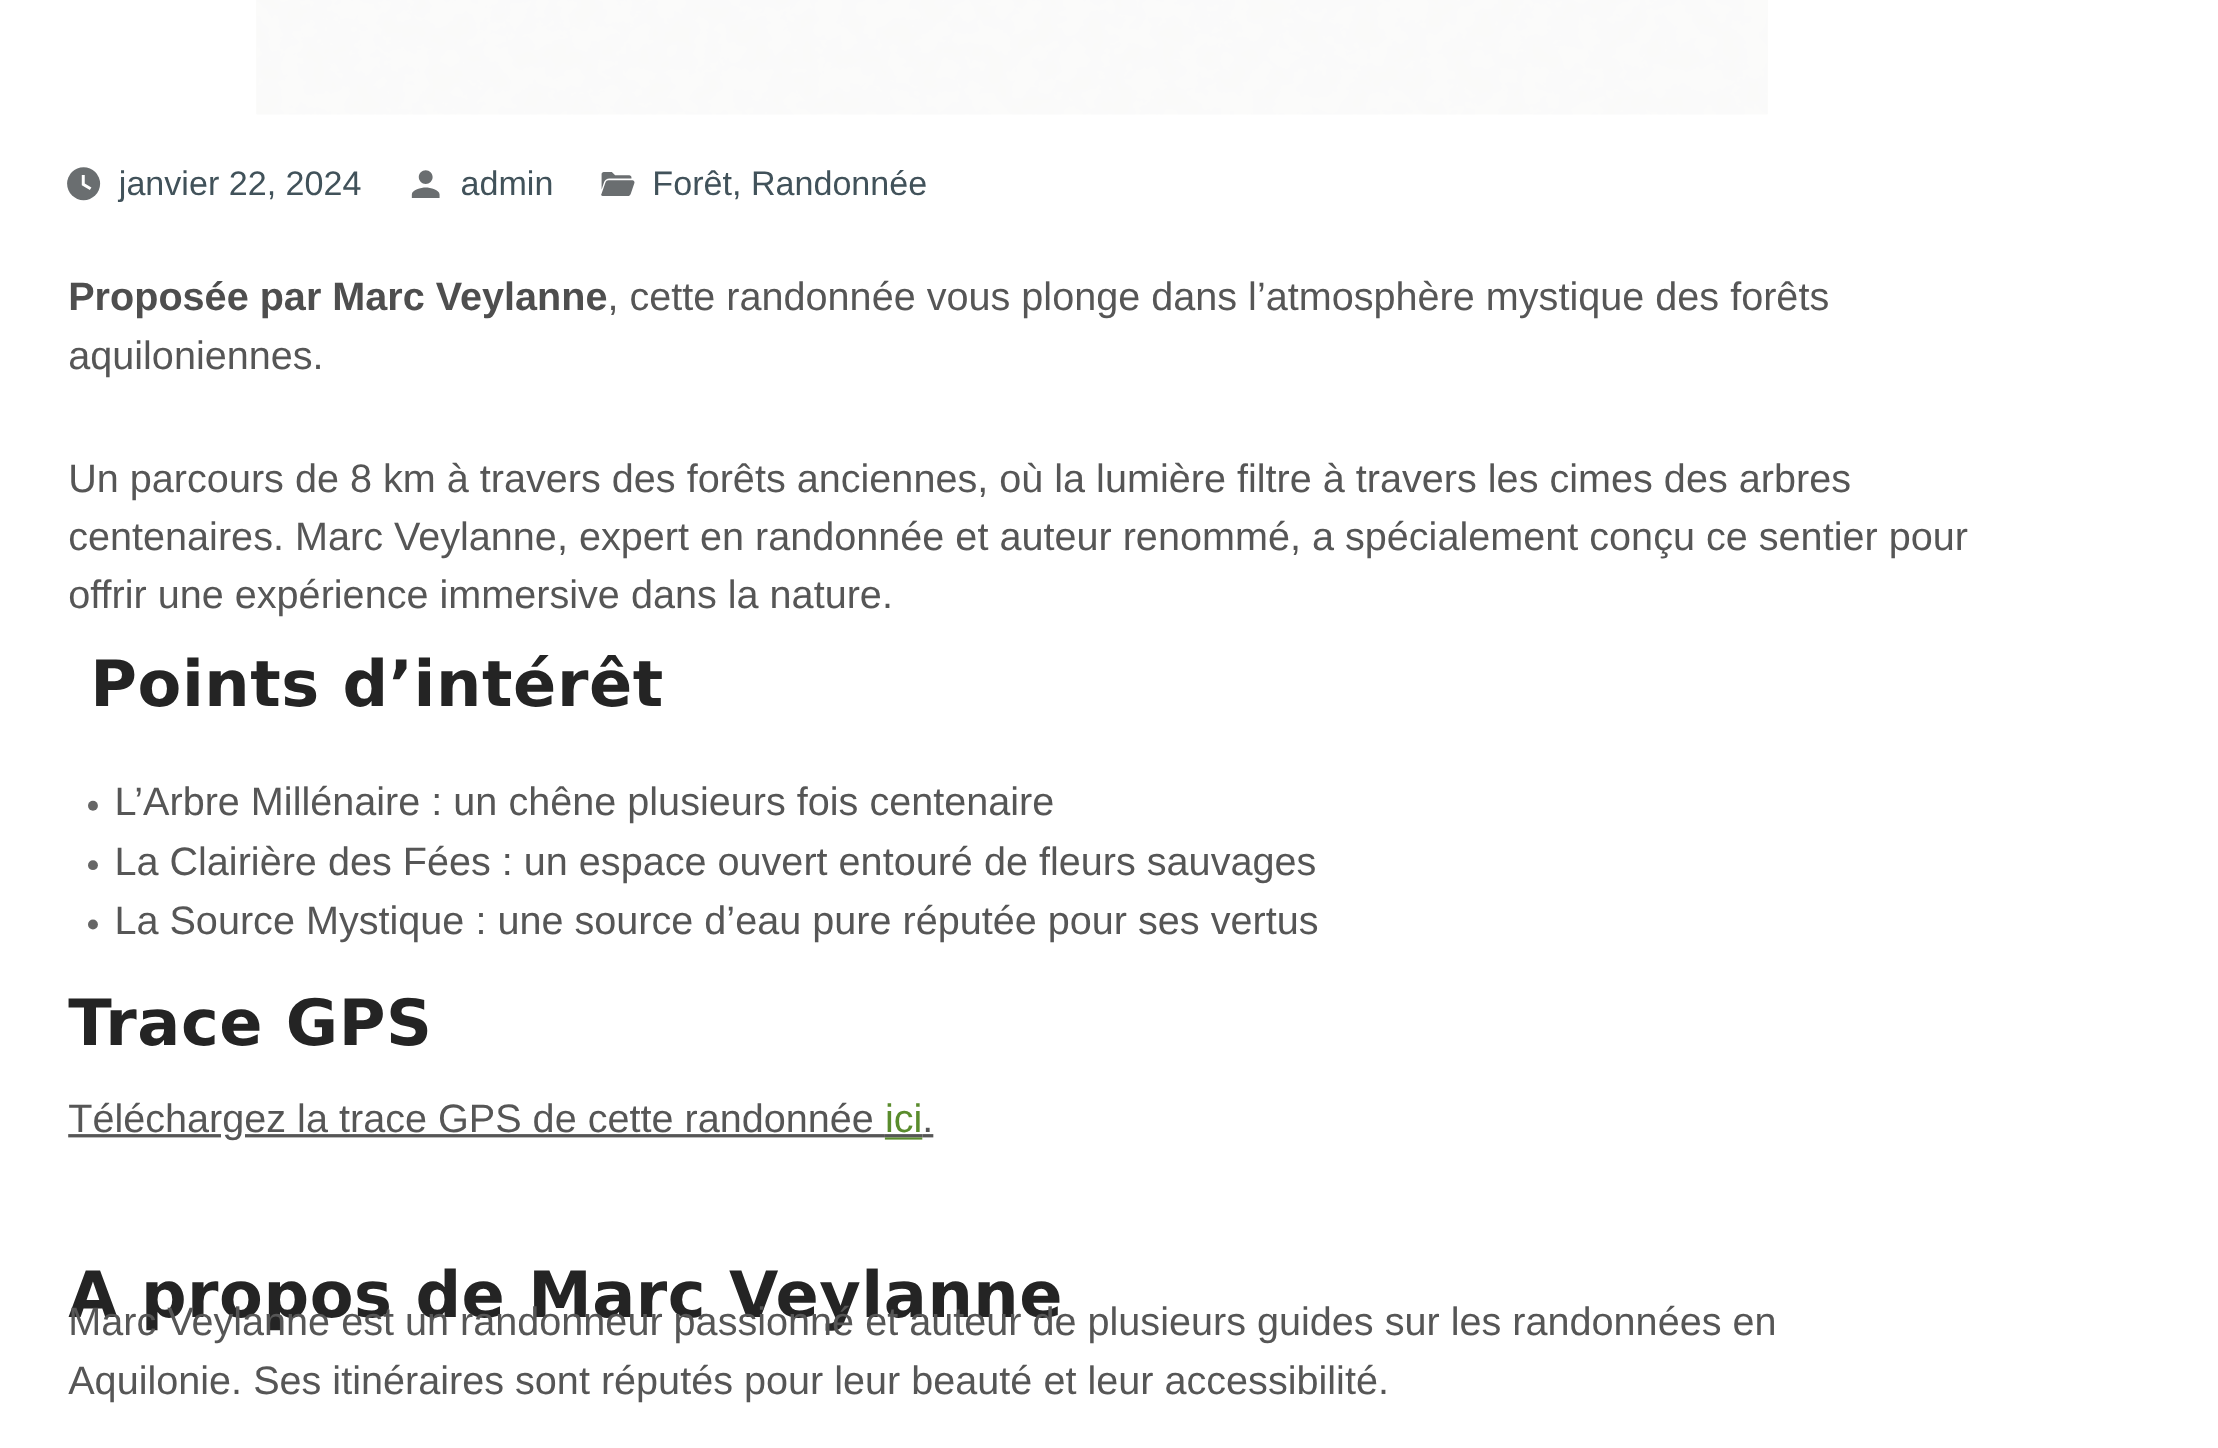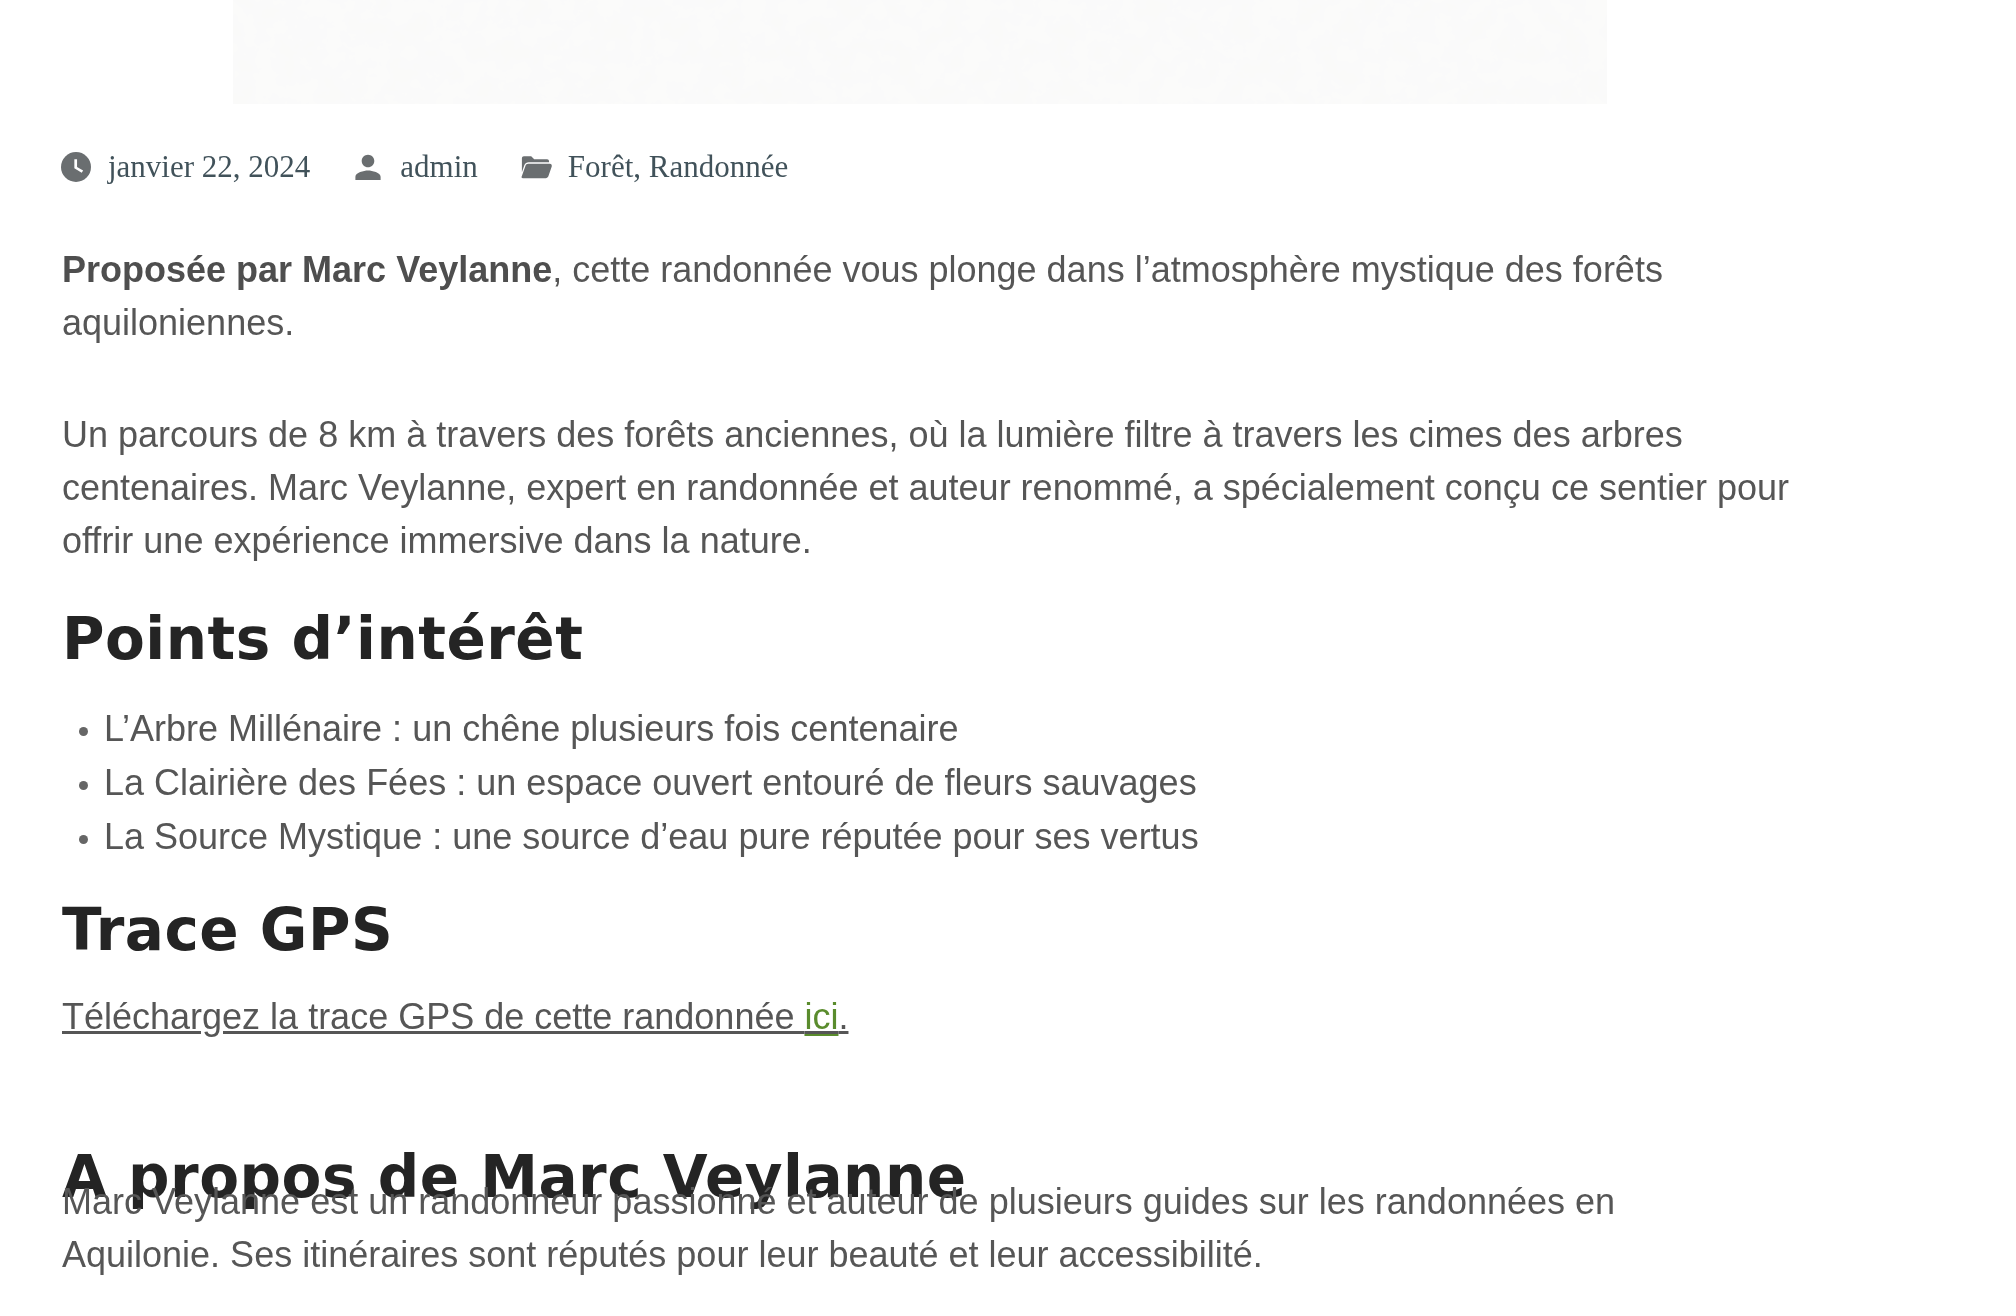--- a/index.html
+++ b/index.html
@@ -15,21 +15,21 @@
   .hero-strip {
     position: absolute; left: 233px; top: 0; width: 1374px; height: 104px;
     background: #fbfbfa; overflow: hidden;
   }
   .hero-strip svg { display: block; }
 
   
   .meta-row {
     position: absolute; left: 58px; top: 147px; height: 40px;
     display: flex; align-items: center; gap: 0;
-    font-size: 31px; color: #41525a; font-family: Liberation Serif, serif;
+    font-size: 31px; color: #41525a;
   }
   .meta-item { display: flex; align-items: center; }
   .meta-item + .meta-item { margin-left: 40px; }
   .meta-icon { width: 36px; height: 36px; flex: 0 0 auto; margin-right: 14px; }
   .meta-icon svg { width: 36px; height: 36px; display: block; }
   .meta-label { white-space: nowrap; }
 
   
   .para {
     position: absolute; left: 62px; width: 1745px;
@@ -105,21 +105,21 @@
         </svg>
       </span>
       <span class="meta-label">Forêt, Randonnée</span>
     </div>
   </div>
 
   <p class="para" style="top:221px;margin-top:22px;"><strong>Proposée par Marc Veylanne</strong><span>, cette randonnée vous plonge dans l’atmosphère mystique des forêts aquiloniennes.</span></p>
 
   <p class="para" style="top:408px;">Un parcours de 8 km à travers des forêts anciennes, où la lumière filtre à travers les cimes des arbres centenaires. Marc Veylanne, expert en randonnée et auteur renommé, a spécialement conçu ce sentier pour offrir une expérience immersive dans la nature.</p>
 
-  <h2 class="h2" style="top:610px;">Points d’intérêt</h2>
+  <h2 class="h2" style="top:593px;margin-left:20px;">Points d’intérêt</h2>
   <ul class="points-list">
     <li>L’Arbre Millénaire : un chêne plusieurs fois centenaire</li>
     <li>La Clairière des Fées : un espace ouvert entouré de fleurs sauvages</li>
     <li>La Source Mystique : une source d’eau pure réputée pour ses vertus</li>
   </ul>
 
   <h2 class="h2" style="top:901px;">Trace GPS</h2>
   <p class="para" style="top:990px;text-decoration:underline;"><span>Téléchargez la trace GPS de cette randonnée </span><a class="gps-link">ici</a><span>.</span></p>
 
   <h2 class="h2" style="top:1148px;">A propos de Marc Veylanne</h2>

